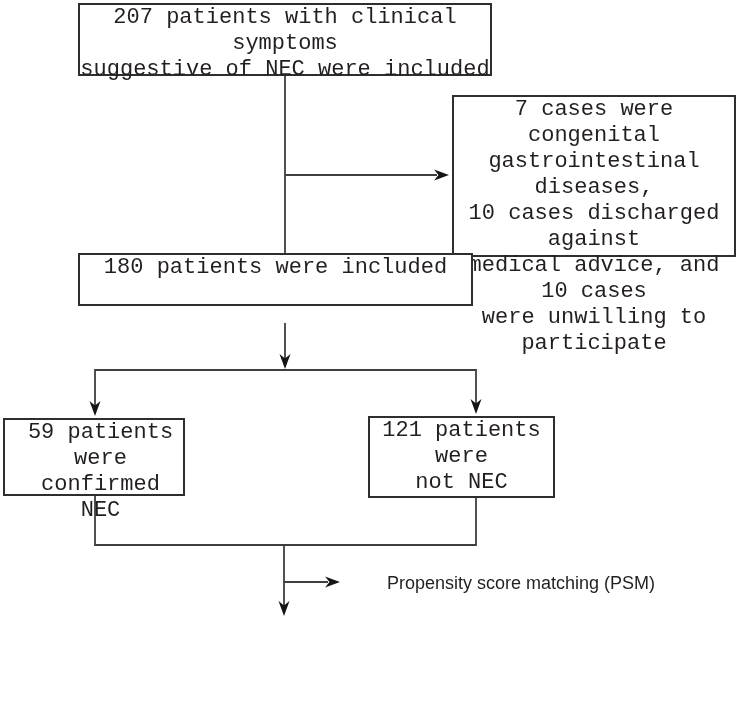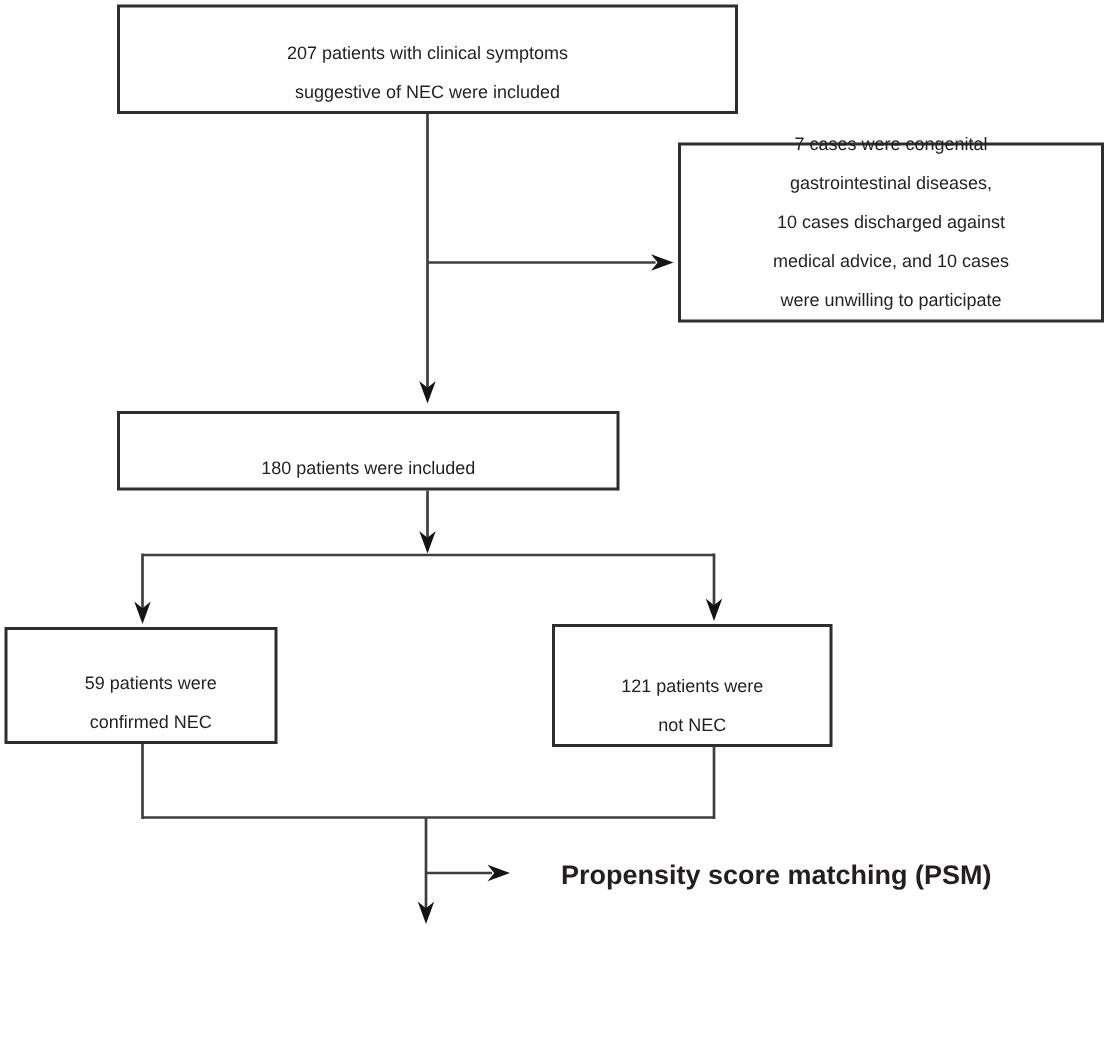--- a/index.html
+++ b/index.html
@@ -30,54 +30,54 @@
   .connectors path {
     fill: #141414;
     stroke: none;
   }
   .node {
     position: absolute;
     box-sizing: border-box;
     border: 2px solid #2e2e2e;
     background: #ffffff;
     display: flex;
-    align-items: flex-end;
+    align-items: flex-start;
     justify-content: center;
     text-align: center;
-    font-size: 12px;
+    font-size: 22px;
     line-height: 26px;
+    font-family: Liberation Mono, monospace;
   }
   .node-text, .flow-label {
     white-space: pre-line;
   }
   .node-top      { left: 78px;  top: 3px;   width: 414px; height: 73px; }
-  .node-excl     { left: 452px; top: 95px;  width: 284px; height: 120px; }
-  .node-180      { left: 78px;  top: 274px; width: 335px; height: 53px; }
+  .node-excl     { left: 452px; top: 95px;  width: 284px; height: 162px; }
+  .node-180      { left: 78px;  top: 253px; width: 395px; height: 53px; }
   .node-nec      { left: 3px;   top: 418px; width: 182px; height: 78px; padding-left: 13px; }
   .node-notnec   { left: 368px; top: 416px; width: 187px; height: 82px; }
   .node-ellipse  {
     left: 78px; top: 618px; width: 414px; height: 84px;
     border-radius: 50%;
     border-width: 1.5px;
     border-color: #333333;
   }
   .flow-label {
     position: absolute;
     font-size: 18px;
     line-height: 25px;
   }
   .label-excluded {
     left: 276px; top: 182px; width: 180px;
     text-align: center;
   }
   .label-psm {
-    left: 341px; top: 570px; width: 320px;
-    text-align: right;
+    left: 361px; top: 570px; width: 320px;
+    text-align: center;
     line-height: 26px;
-    font-weight: bold;
   }
 </style>
 </head>
 <body>
 
 <div class="figure">
 
   <svg class="connectors" viewBox="0 0 740 703" xmlns="http://www.w3.org/2000/svg">
 
     <line x1="285" y1="76" x2="285" y2="261"></line>

